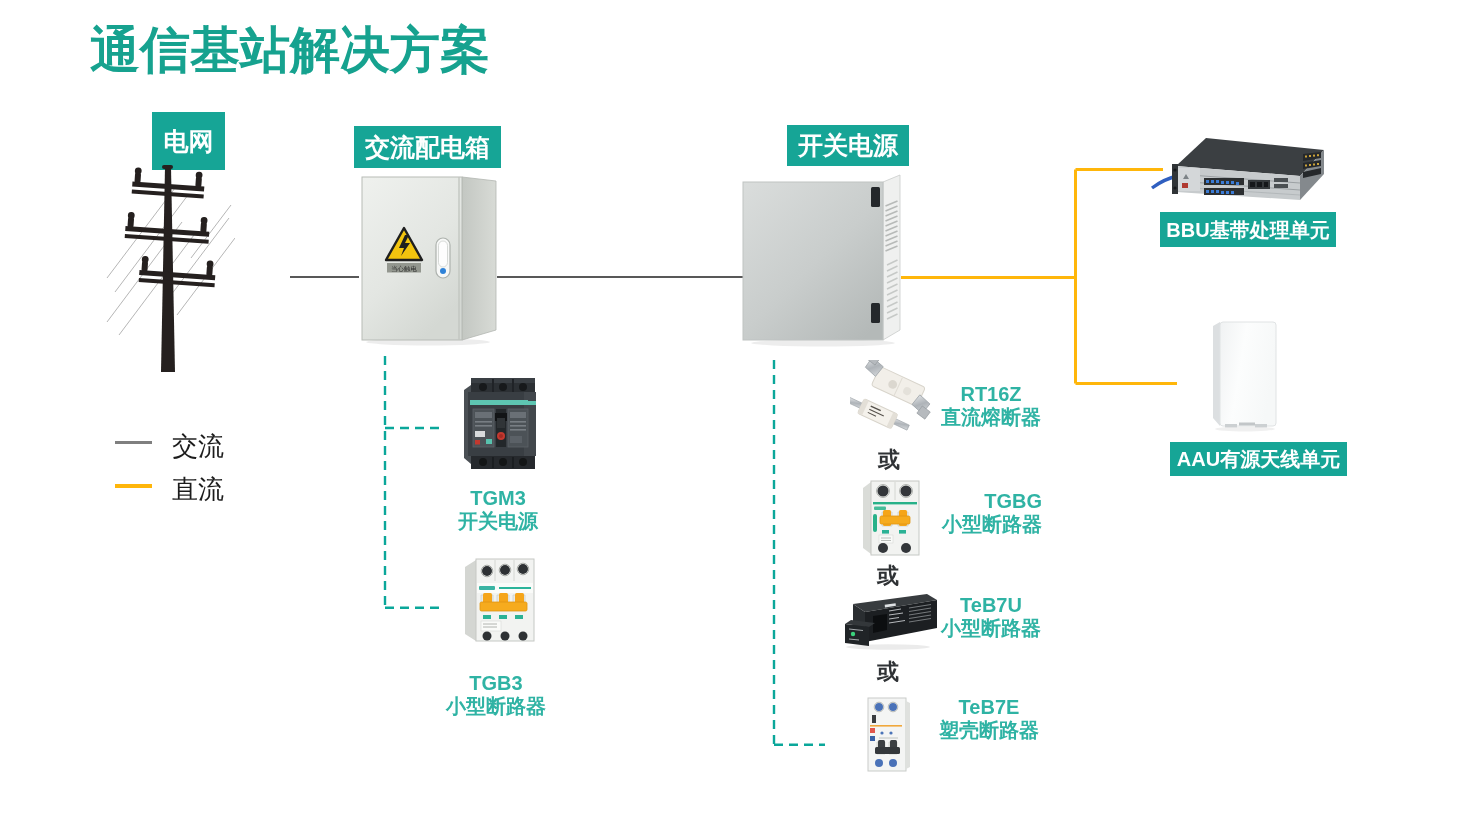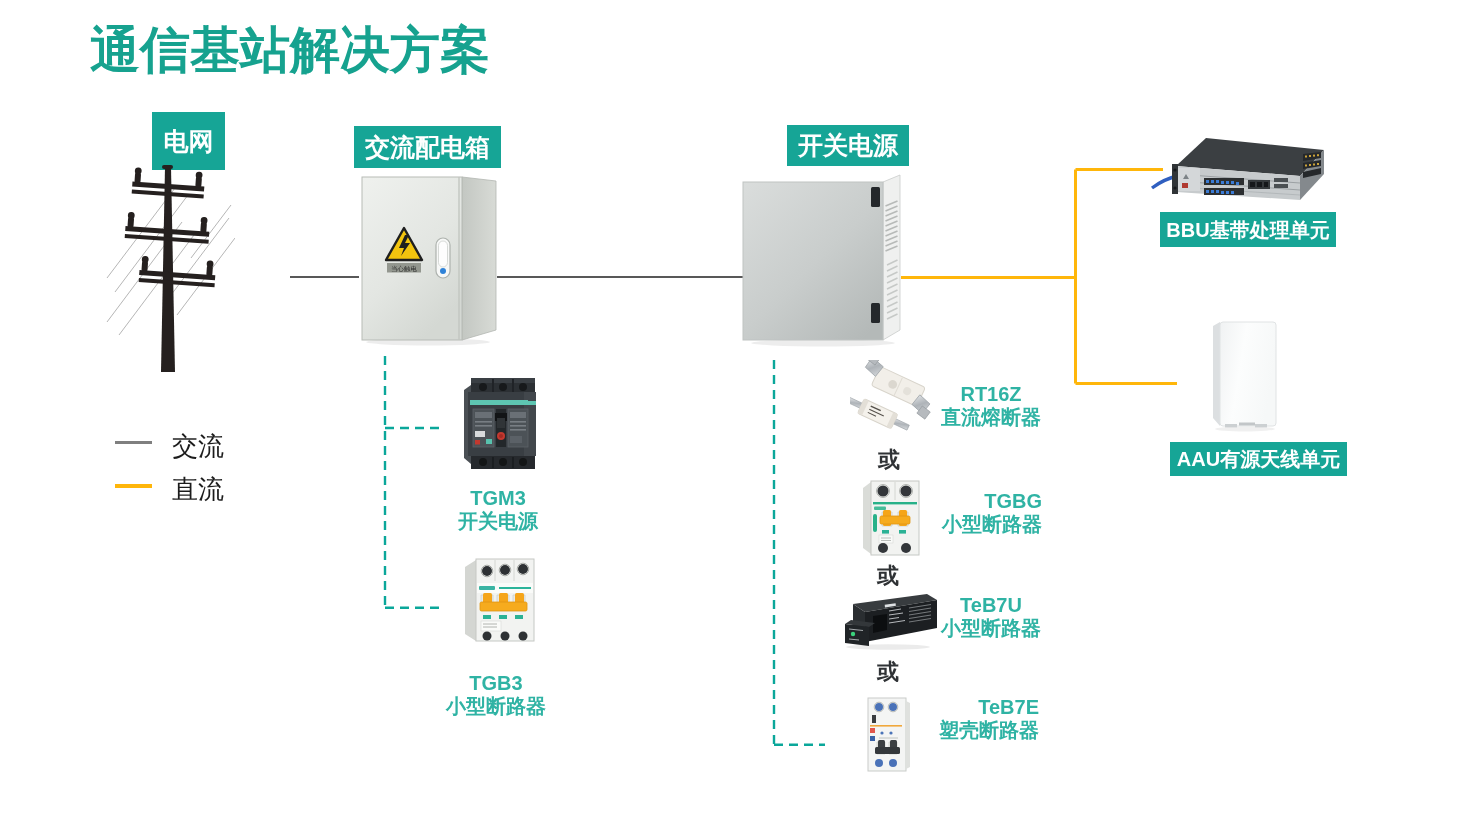--- a/index.html
+++ b/index.html
@@ -412,21 +412,21 @@
     <line x1="15" y1="43" x2="34" y2="43" stroke="#b4b7b4" stroke-width="0.8"></line>
 
     <path d="M13,47 h8 v12 h-8 z" fill="#e9eae7" stroke="#cdd0cc" stroke-width="0.8"></path>
     <path d="M25,47 h8 v12 h-8 z" fill="#e9eae7" stroke="#cdd0cc" stroke-width="0.8"></path>
     <rect x="14" y="45" width="7" height="14" rx="1.5" fill="#3c4043"></rect>
     <rect x="26" y="45" width="7" height="14" rx="1.5" fill="#3c4043"></rect>
     <rect x="11" y="52" width="25" height="7" rx="1.5" fill="#34383b"></rect>
     <circle cx="15" cy="68" r="4" fill="#4a72b8"></circle>
     <circle cx="29" cy="68" r="4" fill="#4a72b8"></circle>
   </svg>
-  <div class="plabel" style="left:989px;top:696px;text-align:right;">
+  <div class="plabel" style="left:989px;top:696px;">
     <div>TeB7E</div>
     <div>塑壳断路器</div>
   </div>
 
   <svg class="abs" style="left:1148px;top:134px;" width="180" height="74" viewBox="0 0 180 74">
 
     <path d="M30,42 C 20,44 12,48 4,54" stroke="#2f5fc0" stroke-width="3.4" fill="none"></path>
     <rect x="24" y="37" width="12" height="8" rx="1.5" fill="#1d2f55"></rect>
 
     <polygon points="28,32 58,4 176,16 152,42" fill="#3b3f42"></polygon>

